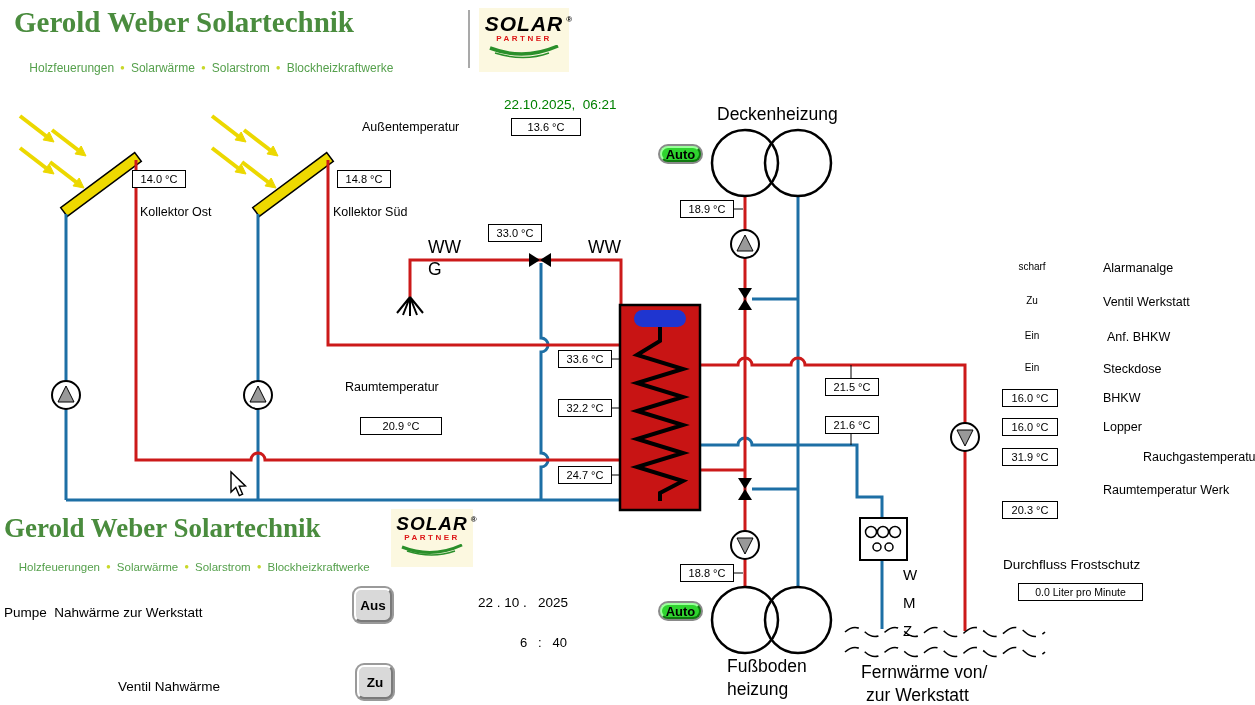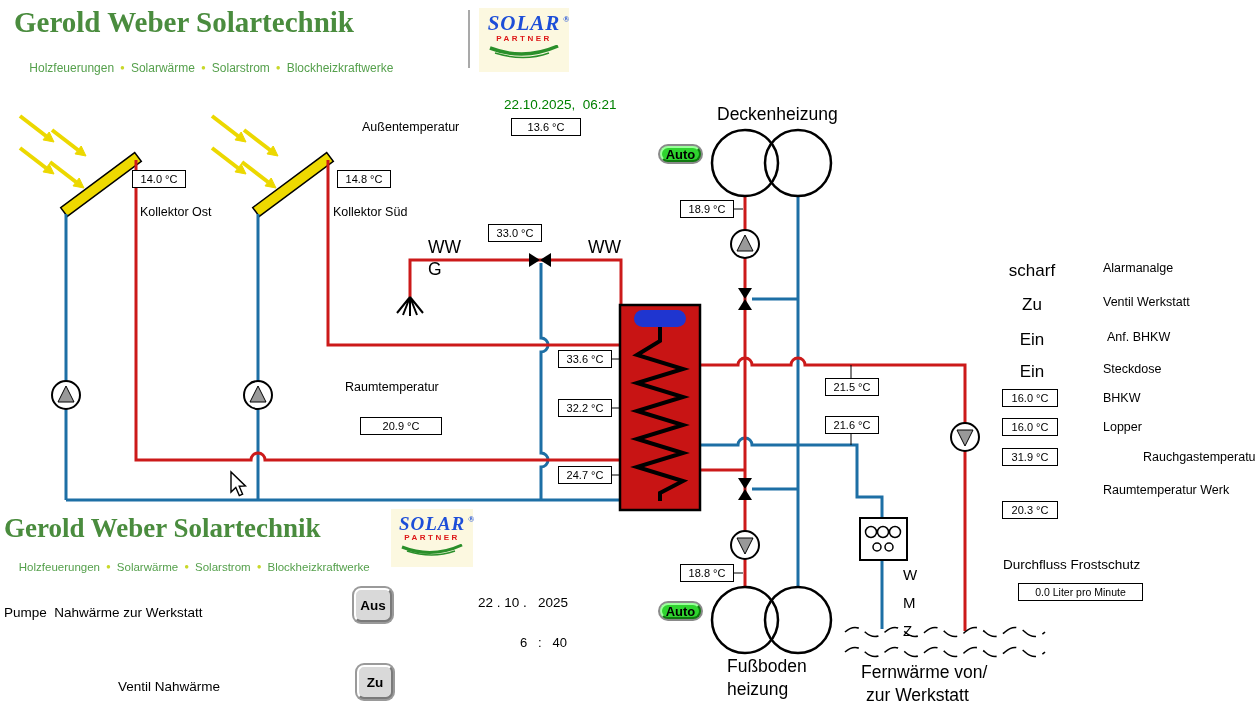--- a/index.html
+++ b/index.html
@@ -17,25 +17,25 @@
               display:flex; align-items:center; justify-content:center; cursor:pointer; }
   .btn-gray { position:absolute; z-index:3; width:38px; height:34px; background:#d9d9d9;
               border:2px solid; border-color:#ffffff #7a7a7a #7a7a7a #ffffff; border-radius:7px;
               box-shadow:0 0 0 2px #9a9a9a; font-weight:bold; font-size:13.5px; color:#000;
               display:flex; align-items:center; justify-content:center; cursor:pointer; }
   .brand-name { position:absolute; z-index:2; font-family:"Liberation Serif",serif; font-weight:bold; color:#4a8c3e; white-space:pre; }
   .tagline { position:absolute; z-index:2; color:#55a04c; font-size:12px; white-space:pre; }
   .tagline span + span::before { content:"\25CF"; color:#c9d829; font-size:8px; margin:0 6px; vertical-align:2px; }
   .divider { position:absolute; z-index:2; width:2px; background:#a9a9a9; }
   .solar-logo { position:absolute; z-index:2; background:#fcf8e0; display:flex; flex-direction:column; align-items:center; padding-top:5px; }
-  .solar-word { position:relative; color:#1d4ed8; font-weight:bold; font-style:italic; font-size:21px; line-height:21px; letter-spacing:1px;font-family:Liberation Serif, serif; }
+  .solar-word { position:relative; color:#000000; font-weight:bold; font-style:italic; font-size:21px; line-height:21px; letter-spacing:1px; }
   .solar-word .reg { position:absolute; top:-4px; right:-10px; font-size:8px; font-style:normal; }
   .solar-partner-word { color:#dd1717; font-weight:bold; font-size:8px; letter-spacing:2.5px; line-height:9px; }
   .solar-swoosh { margin-top:2px; }
-  .state-txt { position:absolute; z-index:2; width:60px; text-align:center; font-size:17px; white-space:pre; }
+  .state-txt { position:absolute; z-index:2; width:60px; text-align:center; font-size:10px; white-space:pre; }
   .green { color:#008000; }
 </style>
 </head>
 <body>
 
 <div class="stage">
 
   <svg class="layer" width="1255" height="705" viewBox="0 0 1255 705">
     <defs>
       <g id="ray">

